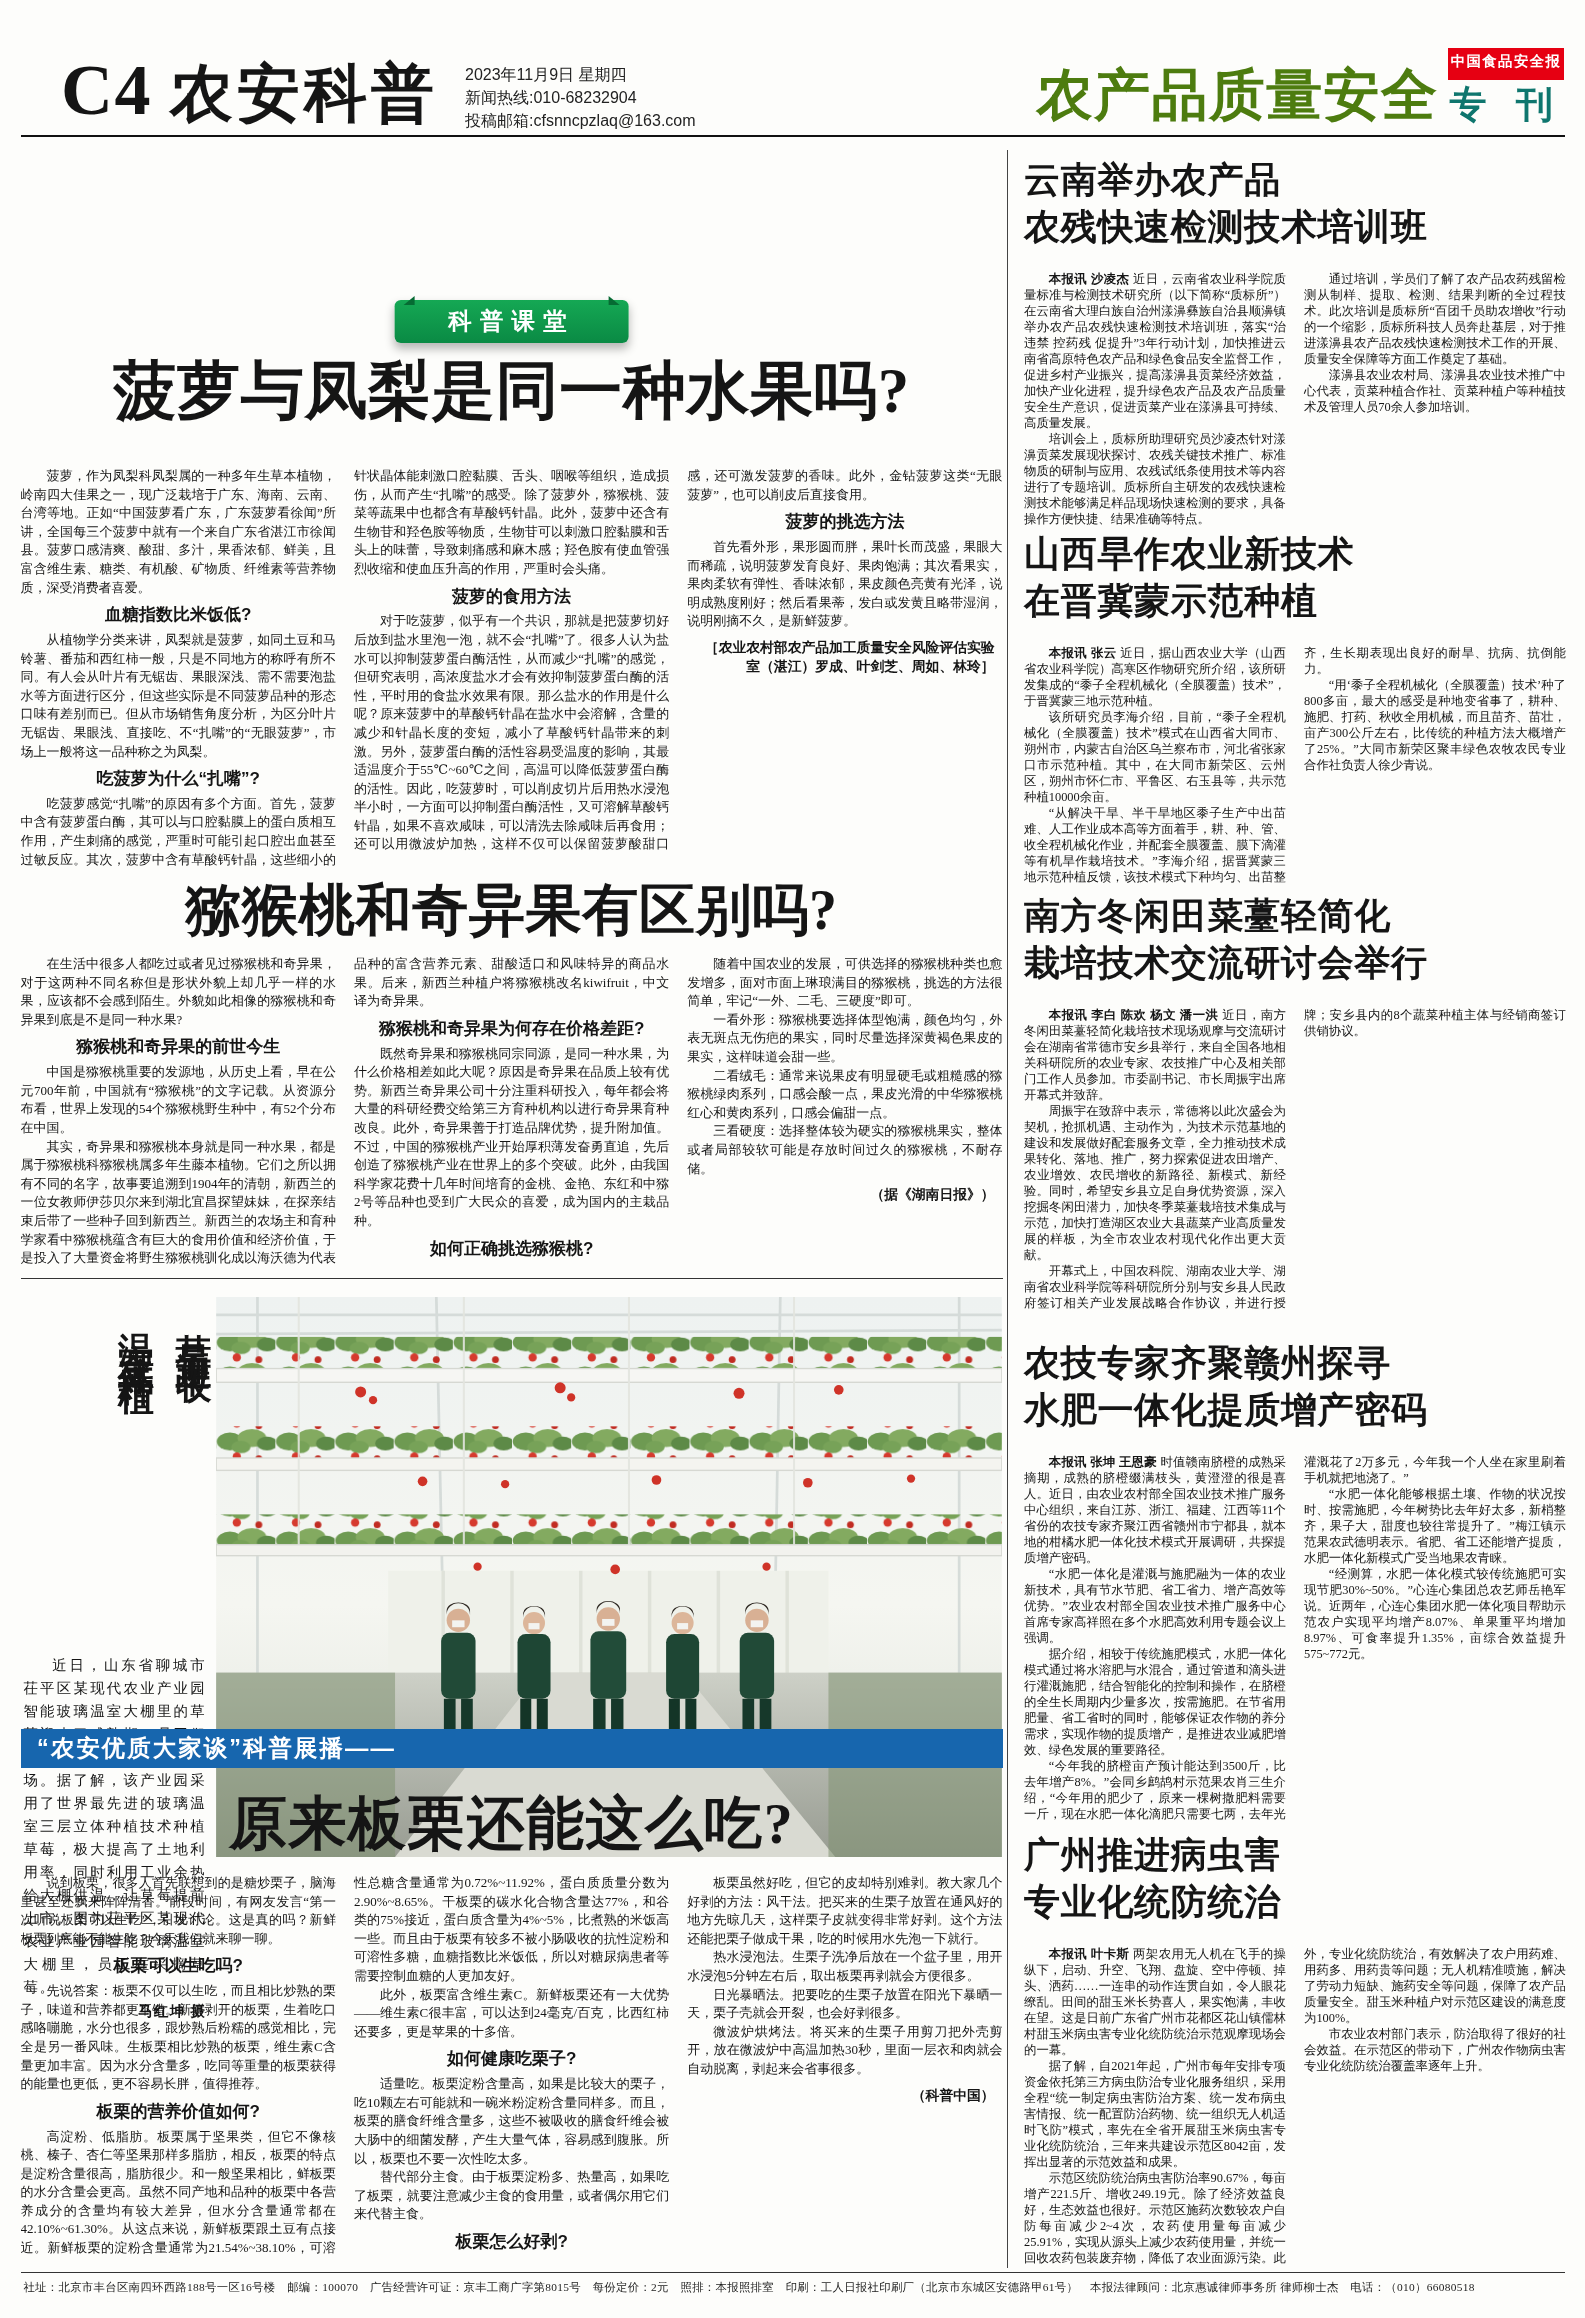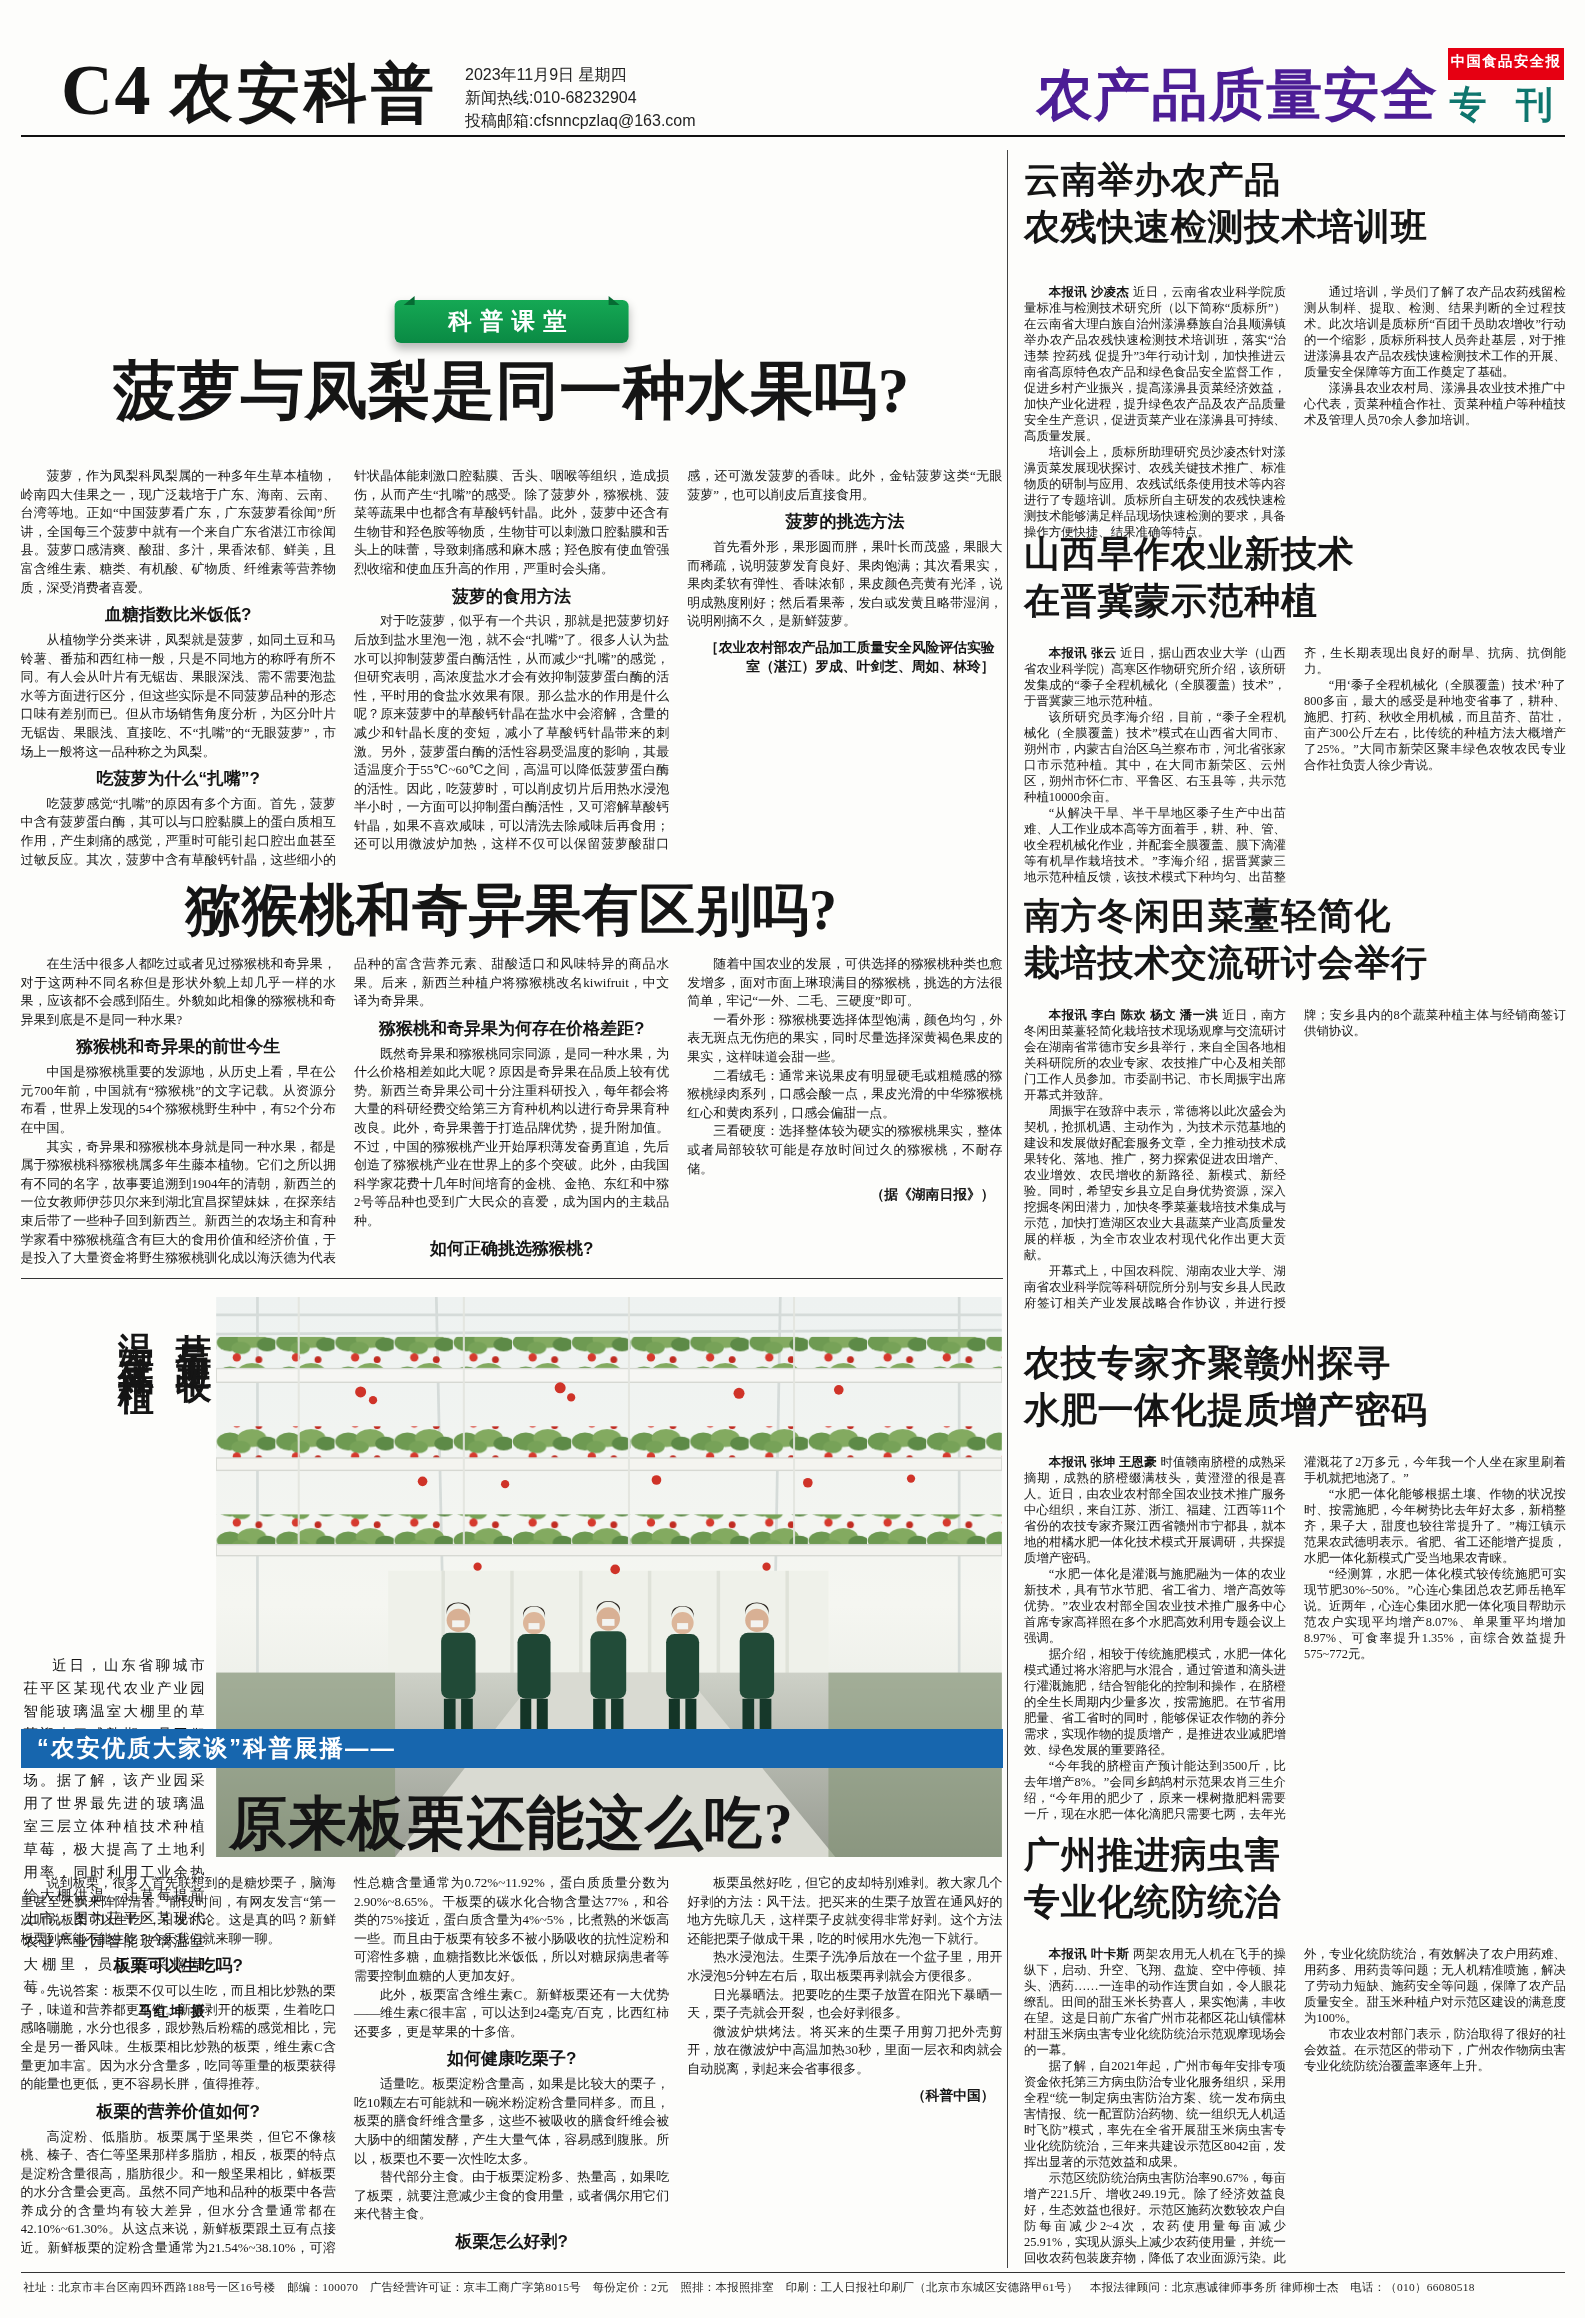--- a/index.html
+++ b/index.html
@@ -3,21 +3,21 @@
 <meta charset="utf-8">
 <style>
   html,body{margin:0;padding:0;background:#9a9a9a;}
   #page{position:relative;width:1586px;height:2319px;background:#fdfdfb;overflow:hidden;
         font-family:"Liberation Serif","DejaVu Serif",serif;color:#151515;}
   .abs{position:absolute;}
   
   .ed-no{font:900 72px/1 "Liberation Serif",serif;letter-spacing:1.4px;}
   .ed-name{font:900 63px/1 "Liberation Serif",serif;margin-left:18px;letter-spacing:4.1px;}
   .hdr-meta{font:400 16px/23px "Liberation Sans","DejaVu Sans",sans-serif;color:#222;}
-  .mast-red{font:900 56px/1 "Liberation Serif",serif;color:#4c1d95;letter-spacing:1.4px;text-align:center;}
+  .mast-red{font:900 56px/1 "Liberation Serif",serif;color:#4d7c0f;letter-spacing:1.4px;text-align:center;}
   .mast-logo{background:#e60012;color:#fff;font:700 14.4px/27.5px "Liberation Serif",serif;
              text-align:center;letter-spacing:1.4px;width:116px;height:32px;}
   .mast-suffix{font:700 37px/1 "Liberation Sans",sans-serif;color:#0f766e;letter-spacing:9.6px;margin-top:5.5px;text-align:center;}
   .rule{background:#111;}
   
   .l-body{column-count:3;column-gap:18px;column-fill:auto;overflow:hidden;
           font-size:13px;line-height:18.6px;text-align:justify;}
   .r-body{column-count:2;column-gap:18px;column-fill:auto;overflow:hidden;
           font-size:12.4px;line-height:16px;text-align:justify;}
   .para{margin:0;text-indent:2em;}
@@ -276,21 +276,21 @@
       </div>
   </div>
 
   <div class="abs" style="left:1024px;top:0;width:542px;height:2319px;">
 
     <section>
       <div class="abs r-title" style="left:0;top:157px;width:100%;">
         <div>云南举办农产品</div>
         <div>农残快速检测技术培训班</div>
       </div>
-      <div class="abs r-body" style="left:0;top:271px;width:100%;height:256px;margin-top:13px;">
+      <div class="abs r-body" style="left:0;top:271px;width:100%;height:256px;">
           <p class="para"><b class="lead">本报讯 沙凌杰 </b>近日，云南省农业科学院质量标准与检测技术研究所（以下简称“质标所”）在云南省大理白族自治州漾濞彝族自治县顺濞镇举办农产品农残快速检测技术培训班，落实“治违禁 控药残 促提升”3年行动计划，加快推进云南省高原特色农产品和绿色食品安全监督工作，促进乡村产业振兴，提高漾濞县贡菜经济效益，加快产业化进程，提升绿色农产品及农产品质量安全生产意识，促进贡菜产业在漾濞县可持续、高质量发展。</p>
           <p class="para">培训会上，质标所助理研究员沙凌杰针对漾濞贡菜发展现状探讨、农残关键技术推广、标准物质的研制与应用、农残试纸条使用技术等内容进行了专题培训。质标所自主研发的农残快速检测技术能够满足样品现场快速检测的要求，具备操作方便快捷、结果准确等特点。</p>
           <p class="para">通过培训，学员们了解了农产品农药残留检测从制样、提取、检测、结果判断的全过程技术。此次培训是质标所“百团千员助农增收”行动的一个缩影，质标所科技人员奔赴基层，对于推进漾濞县农产品农残快速检测技术工作的开展、质量安全保障等方面工作奠定了基础。</p>
           <p class="para">漾濞县农业农村局、漾濞县农业技术推广中心代表，贡菜种植合作社、贡菜种植户等种植技术及管理人员70余人参加培训。</p>
         </div>
     </section>
 
     <section>
       <div class="abs r-title" style="left:0;top:531px;width:100%;">
         <div>山西旱作农业新技术</div>

